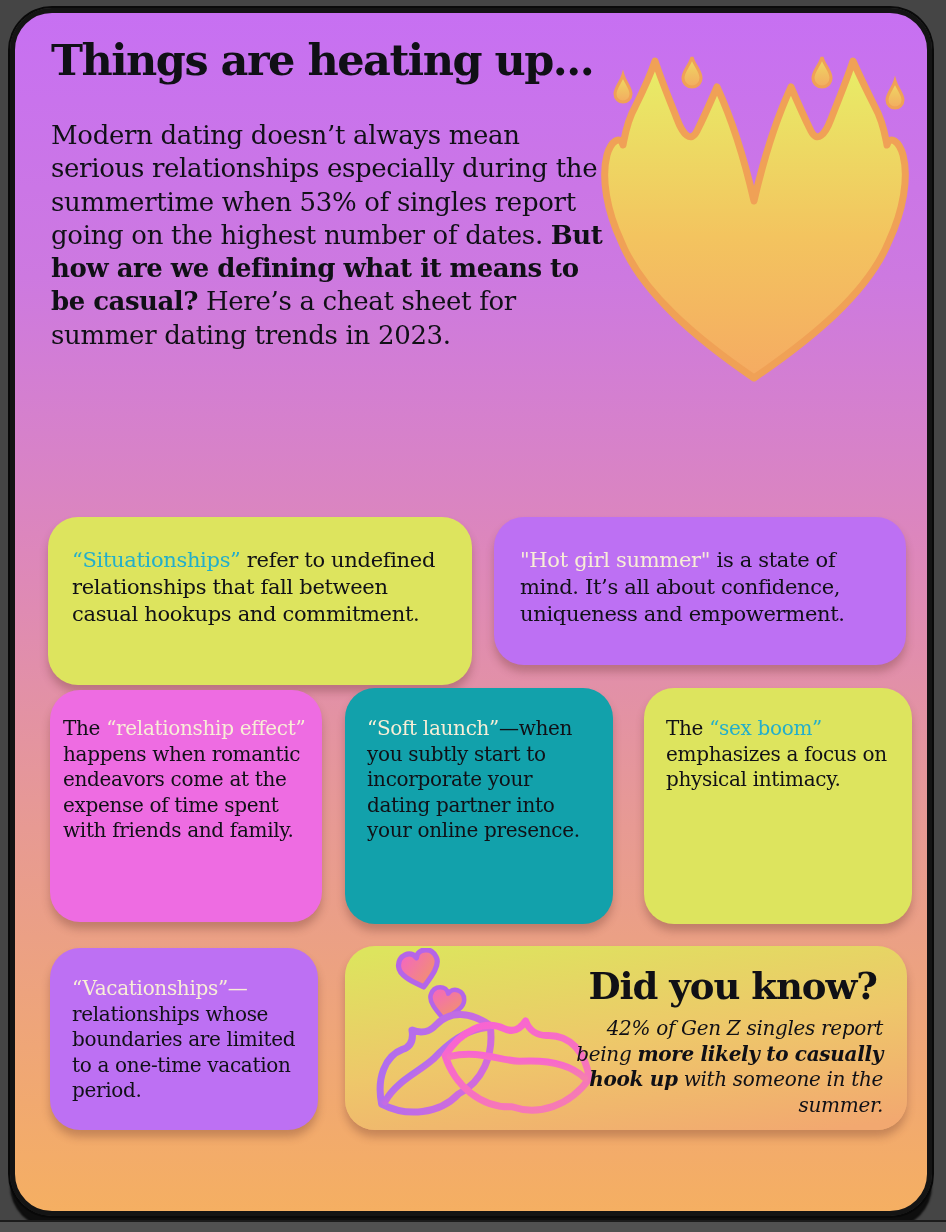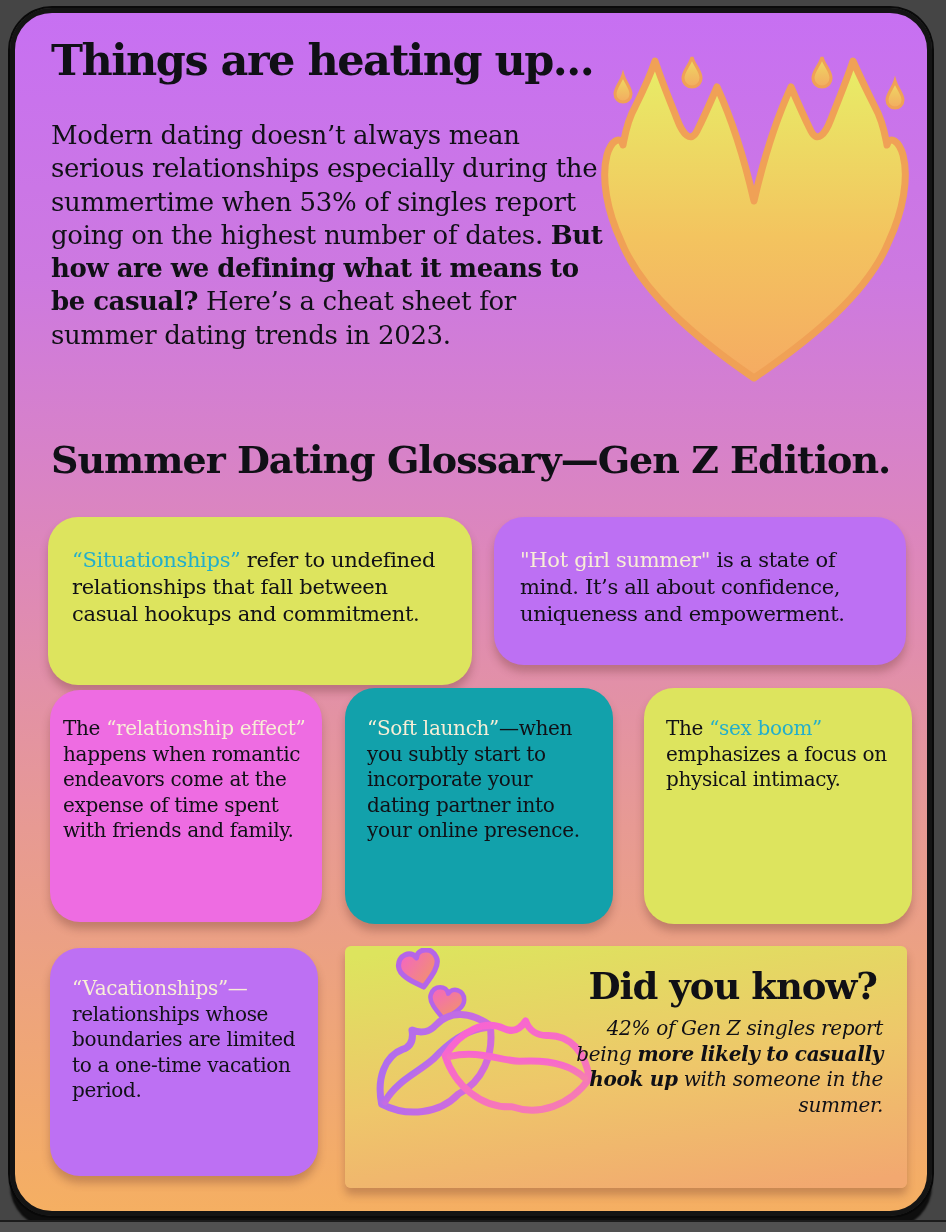--- a/index.html
+++ b/index.html
@@ -52,23 +52,23 @@
   .card-situationships{left:33px;top:504px;width:424px;height:168px;padding:0;}
   .card-situationships p{padding:30px 24px;font-size:21px;}
   .card-hot-girl{left:479px;top:504px;width:412px;height:148px;}
   .card-hot-girl p{padding:30px 26px;font-size:21px;}
   .card-rel-effect{left:35px;top:677px;width:272px;height:232px;}
   .card-rel-effect p{padding:26px 13px;}
   .card-soft-launch{left:330px;top:675px;width:268px;height:236px;}
   .card-soft-launch p{padding:28px 22px;}
   .card-sex-boom{left:629px;top:675px;width:268px;height:236px;}
   .card-sex-boom p{padding:28px 22px;}
-  .card-vacationships{left:35px;top:935px;width:268px;height:228px;}
+  .card-vacationships{left:35px;top:935px;width:268px;height:182px;}
   .card-vacationships p{padding:28px 22px;}
-  .card-did-you-know{left:330px;top:933px;width:562px;height:242px;border-radius:6px;}
+  .card-did-you-know{left:330px;top:933px;width:562px;height:184px;}
   .dyk-text{position:absolute;right:24px;top:18px;width:312px;text-align:right;}
   .dyk-title{margin:0 6px 8px 0;font-size:37px;font-weight:700;letter-spacing:-1px;}
   .dyk-body{margin:0;font-size:22.5px;line-height:1.22;font-style:italic;}
   .lips{position:absolute;left:6px;top:2px;}
 </style>
 </head>
 <body>
 
 <div class="poster">
 
@@ -110,21 +110,20 @@
          C210,58 216,72 224,88
          C230,100 238,92 244,76
          C250,60 258,42 266,18
          C274,36 282,52 288,64
          C296,78 298,92 300,102
          C303,92 312,98 316,112
          C322,135 316,168 302,198
          C281,250 224,296 167,335 Z"></path>
   </svg>
 
-  <h2 class="section-heading">Summer Dating Glossary—Gen Z Edition.</h2>
 
   <div class="card bg-yellow card-situationships">
     <p><span class="t-teal">“Situationships”</span><span> refer to undefined relationships that fall between casual hookups and commitment.</span></p>
   </div>
 
   <div class="card bg-purple card-hot-girl">
     <p><span class="t-cream">"Hot girl summer"</span><span> is a state of mind. It’s all about  confidence, uniqueness and empowerment.</span></p>
   </div>
 
   <div class="card bg-magenta card-rel-effect">

